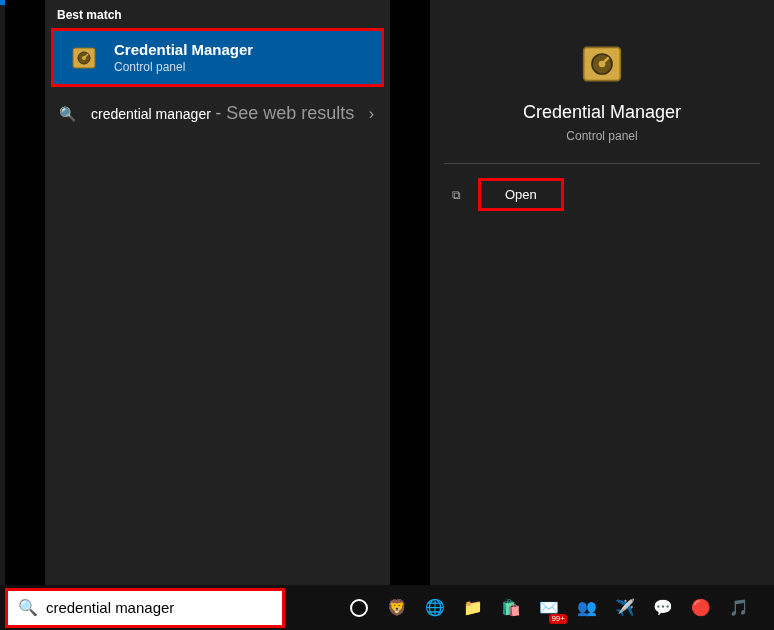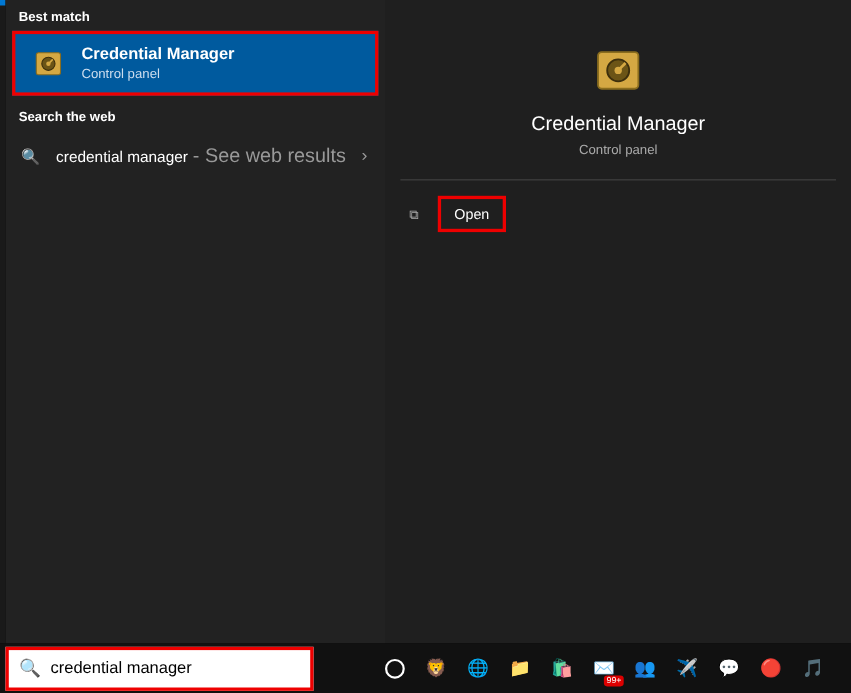--- a/index.html
+++ b/index.html
@@ -1,18 +1,18 @@
 <!DOCTYPE html>
 <html><head>
   <meta charset="utf-8">
   <style>
     * { box-sizing: border-box; margin: 0; padding: 0; font-family: 'Segoe UI', sans-serif; }
     body { width: 774px; height: 630px; background: #000; overflow: hidden; position: relative; }
     
-    .main-container { display: flex; width: 100%; height: 585px; }
+    .main-container { display: flex; width: 100%; height: 585px; gap: 40px; }
     .accent-bar { width: 5px; background: #1a1a1a; }
     .accent-top { height: 5px; background: #0078d4; }
     
     .left-panel { width: 345px; background: #222; color: #fff; position: relative; }
     .right-panel { flex: 1; background: #1f1f1f; color: #fff; position: relative; }
     
     .section-label { font-size: 12px; font-weight: 600; padding: 8px 12px 6px; color: #fff; }
     
     .best-match-item {
       background: #005a9e;
@@ -49,21 +49,21 @@
       display: flex;
       align-items: center;
       gap: 10px;
       padding: 8px 22px;
     }
     .action-icon { font-size: 12px; color: #aaa; width: 16px; }
     .action-label {
       font-size: 13px;
       color: #fff;
       border: 3px solid #e00;
-      padding: 6px 12px;
+      padding: 6px 24px;
       display: inline-block;
     }
     
     .taskbar {
       position: absolute;
       bottom: 0;
       left: 0;
       right: 0;
       height: 45px;
       background: #111;
@@ -141,21 +141,20 @@
           <circle cx="15" cy="15" r="2" fill="#d4a843"></circle>
           <line x1="15" y1="15" x2="19" y2="11" stroke="#d4a843" stroke-width="1.5"></line>
         </svg>
       </div>
       <div>
         <div class="title">Credential Manager</div>
         <div class="subtitle">Control panel</div>
       </div>
     </div>
 
-    <div class="section-label">Search the web</div>
 
     <div class="web-item">
       <span class="search-glyph">🔍</span>
       <span>
         <span class="web-text">credential manager</span>
         <span class="web-sub">- See web results</span>
       </span>
       <span class="chevron">›</span>
     </div>
   </div>

